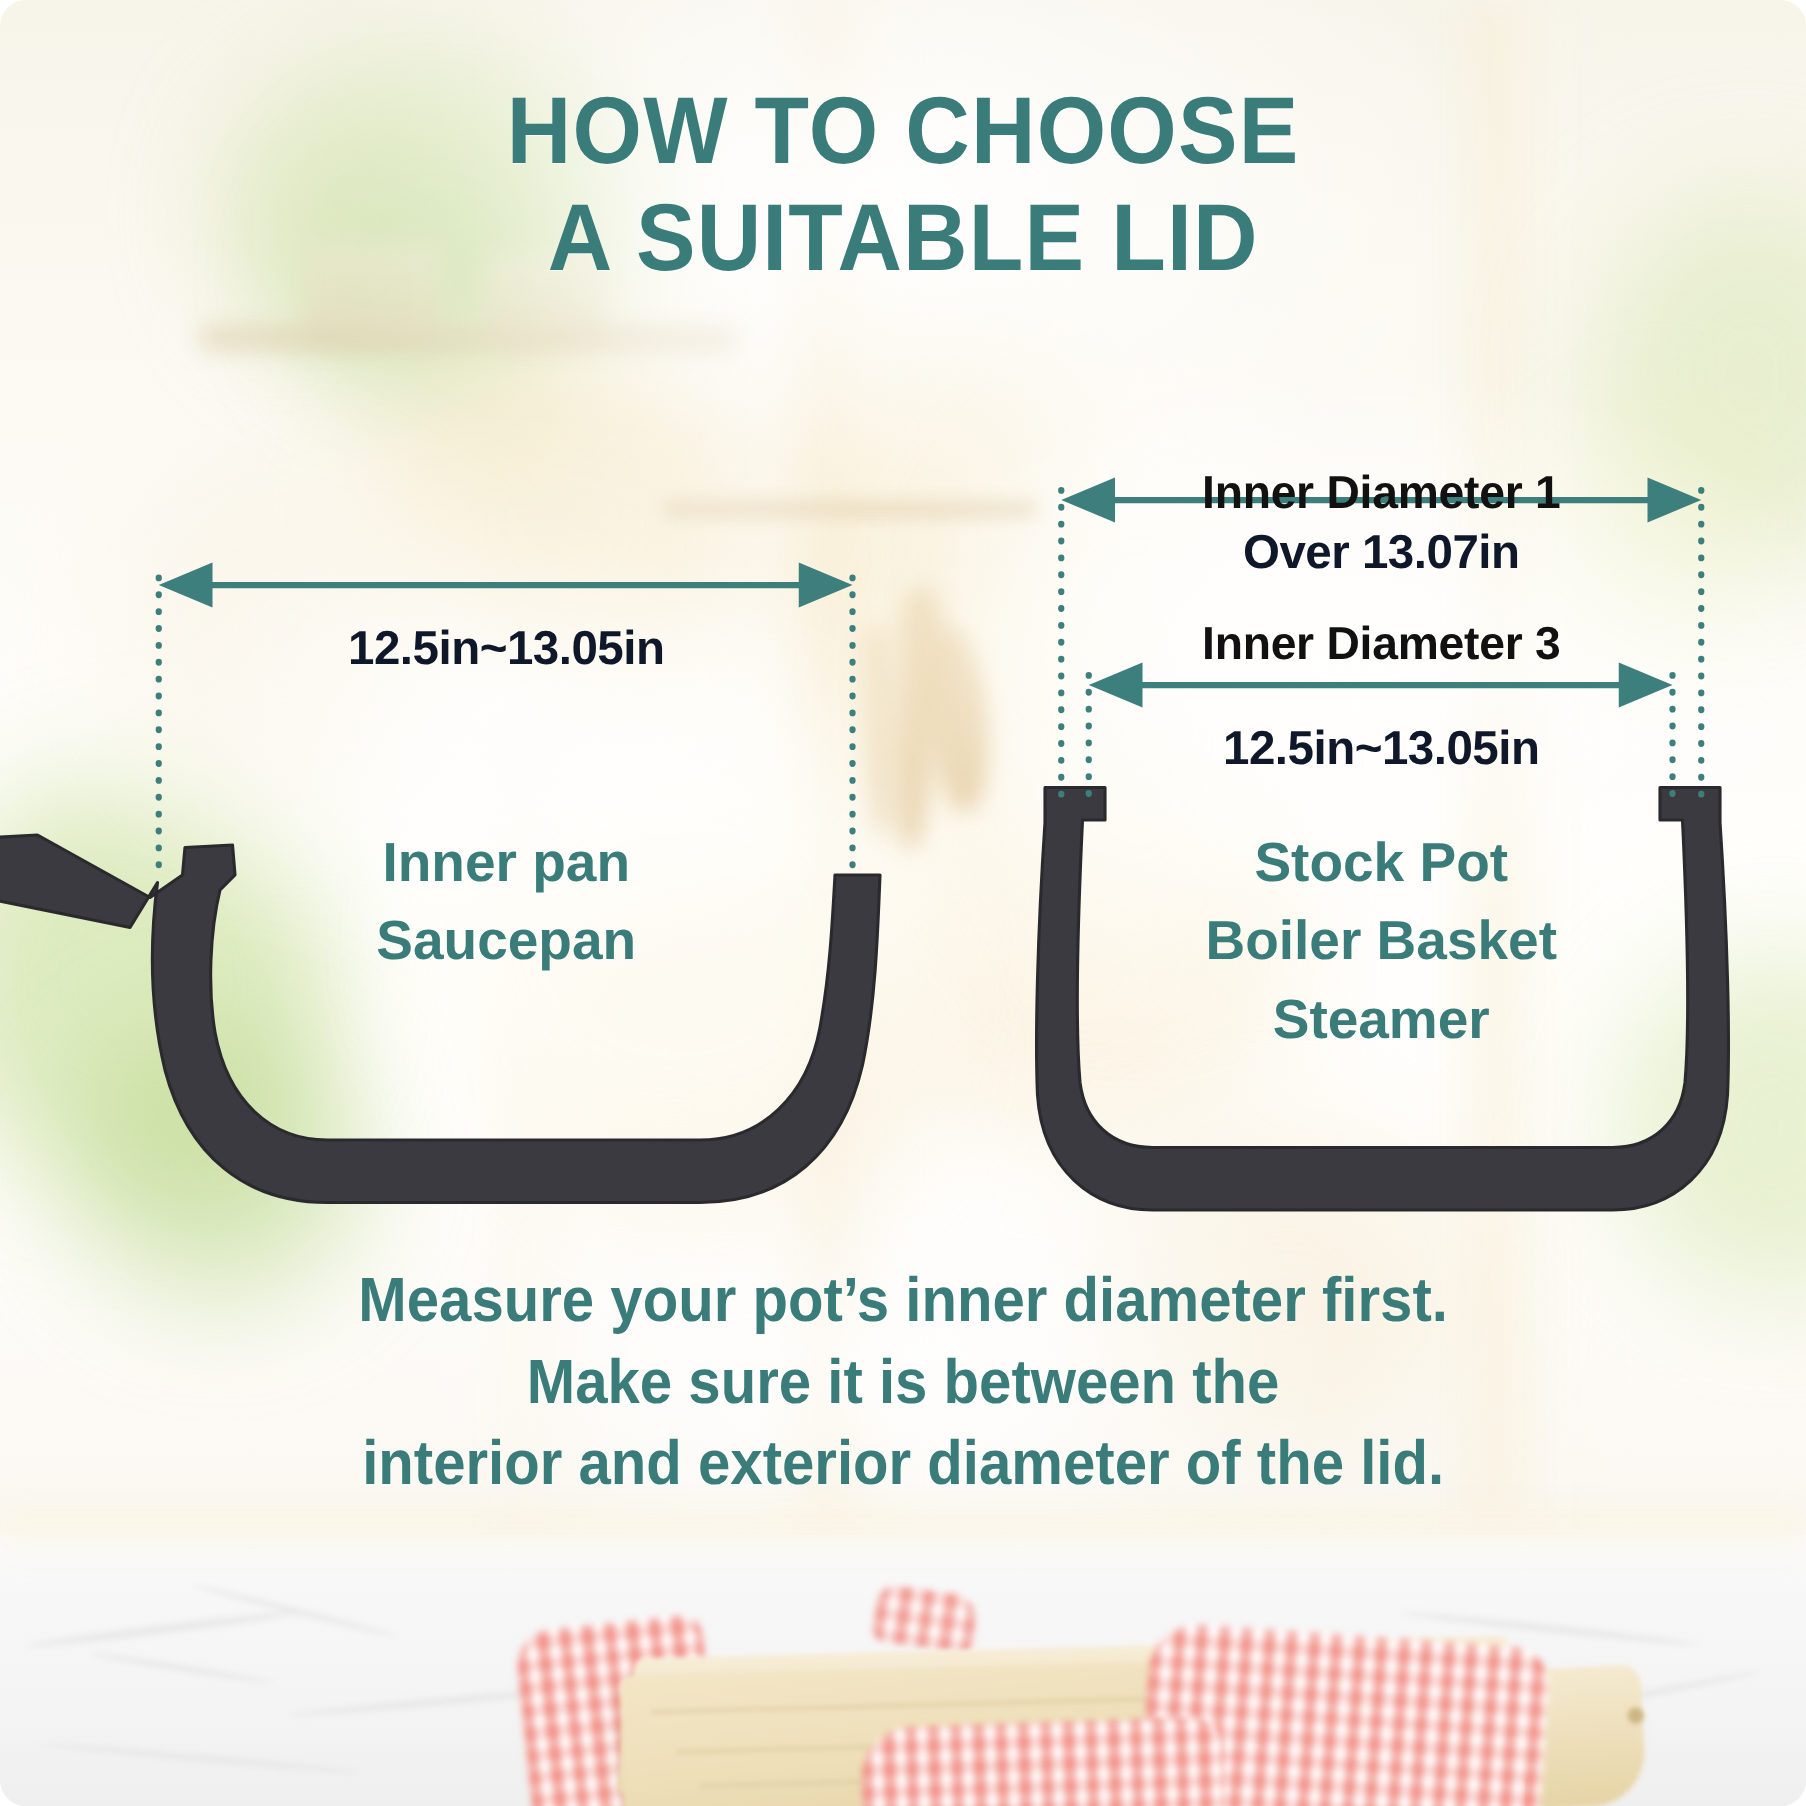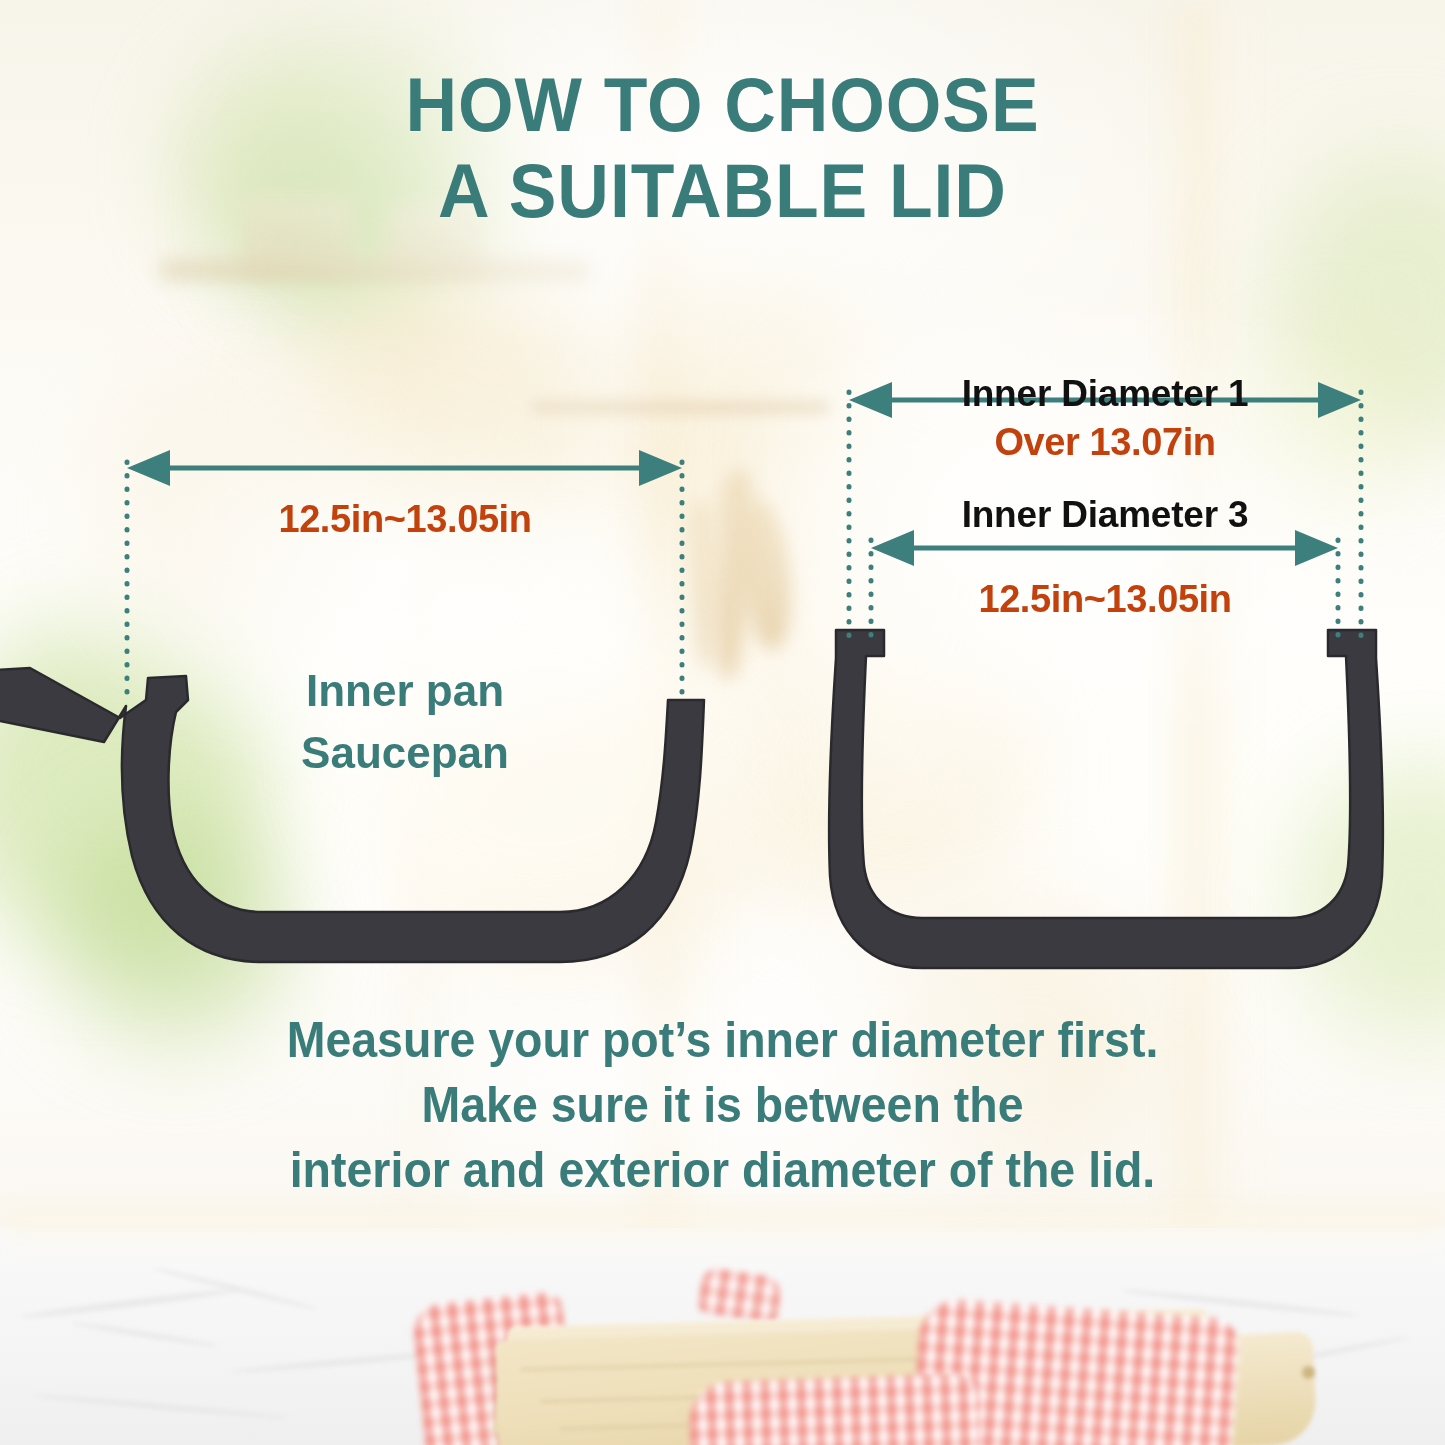--- a/index.html
+++ b/index.html
@@ -8,20 +8,21 @@
     width:1445px; height:1445px;
     font-family:"Liberation Sans", sans-serif;
     overflow:hidden;
     background:#ffffff;
   }
   #stage {
     position:relative;
     width:1445px; height:1445px;
     overflow:hidden;
     background:#fdfcf8;
+    border-radius:21px;
   }
 
   
   .bg-layer { position:absolute; inset:0; pointer-events:none; }
 
   .bg-base {
     background:
       linear-gradient(180deg,
         #f7f4ea 0%,
         #fbf8f0 14%,
@@ -193,21 +194,21 @@
   }
   .title .l2 { display:block; margin-top:12px; }
 
   
   .mlabel {
     position:absolute; color:#111111; font-weight:bold;
     font-size:37px; letter-spacing:-0.2px; white-space:nowrap;
     font-family:"Liberation Sans", sans-serif;
   }
   .mvalue {
-    position:absolute; color:#c2410c; font-weight:bold;
+    position:absolute; color:#0f172a; font-weight:bold;
     font-size:38px; letter-spacing:-0.4px; white-space:nowrap;
     font-family:"Liberation Sans", sans-serif;
   }
 
   .cat {
     position:absolute; color:#3a7c79; font-weight:bold;
     font-size:44px; line-height:1.42; text-align:center; white-space:nowrap;
     font-family:"Liberation Sans", sans-serif;
   }
 
@@ -381,20 +382,25 @@
     </div>
 
     <div class="mlabel" style="left:835px; width:540px; text-align:center; top:325px;margin-top:48px;">Inner Diameter 1</div>
 
     <div class="mvalue" style="left:835px; width:540px; text-align:center; top:421px;">Over 13.07in</div>
 
     <div class="mlabel" style="left:835px; width:540px; text-align:center; top:494px;">Inner Diameter 3</div>
 
     <div class="mvalue" style="left:835px; width:540px; text-align:center; top:578px;">12.5in~13.05in</div>
 
+    <div class="cat" style="left:835px; width:540px; top:660px;">
+      <div>Stock Pot</div>
+      <div>Boiler Basket</div>
+      <div>Steamer</div>
+    </div>
 
     <div class="footer">
       <span>Measure your pot’s inner diameter first.</span>
       <span>Make sure it is between the</span>
       <span>interior and exterior diameter of the lid.</span>
     </div>
 
   </div>
 </div>
 

